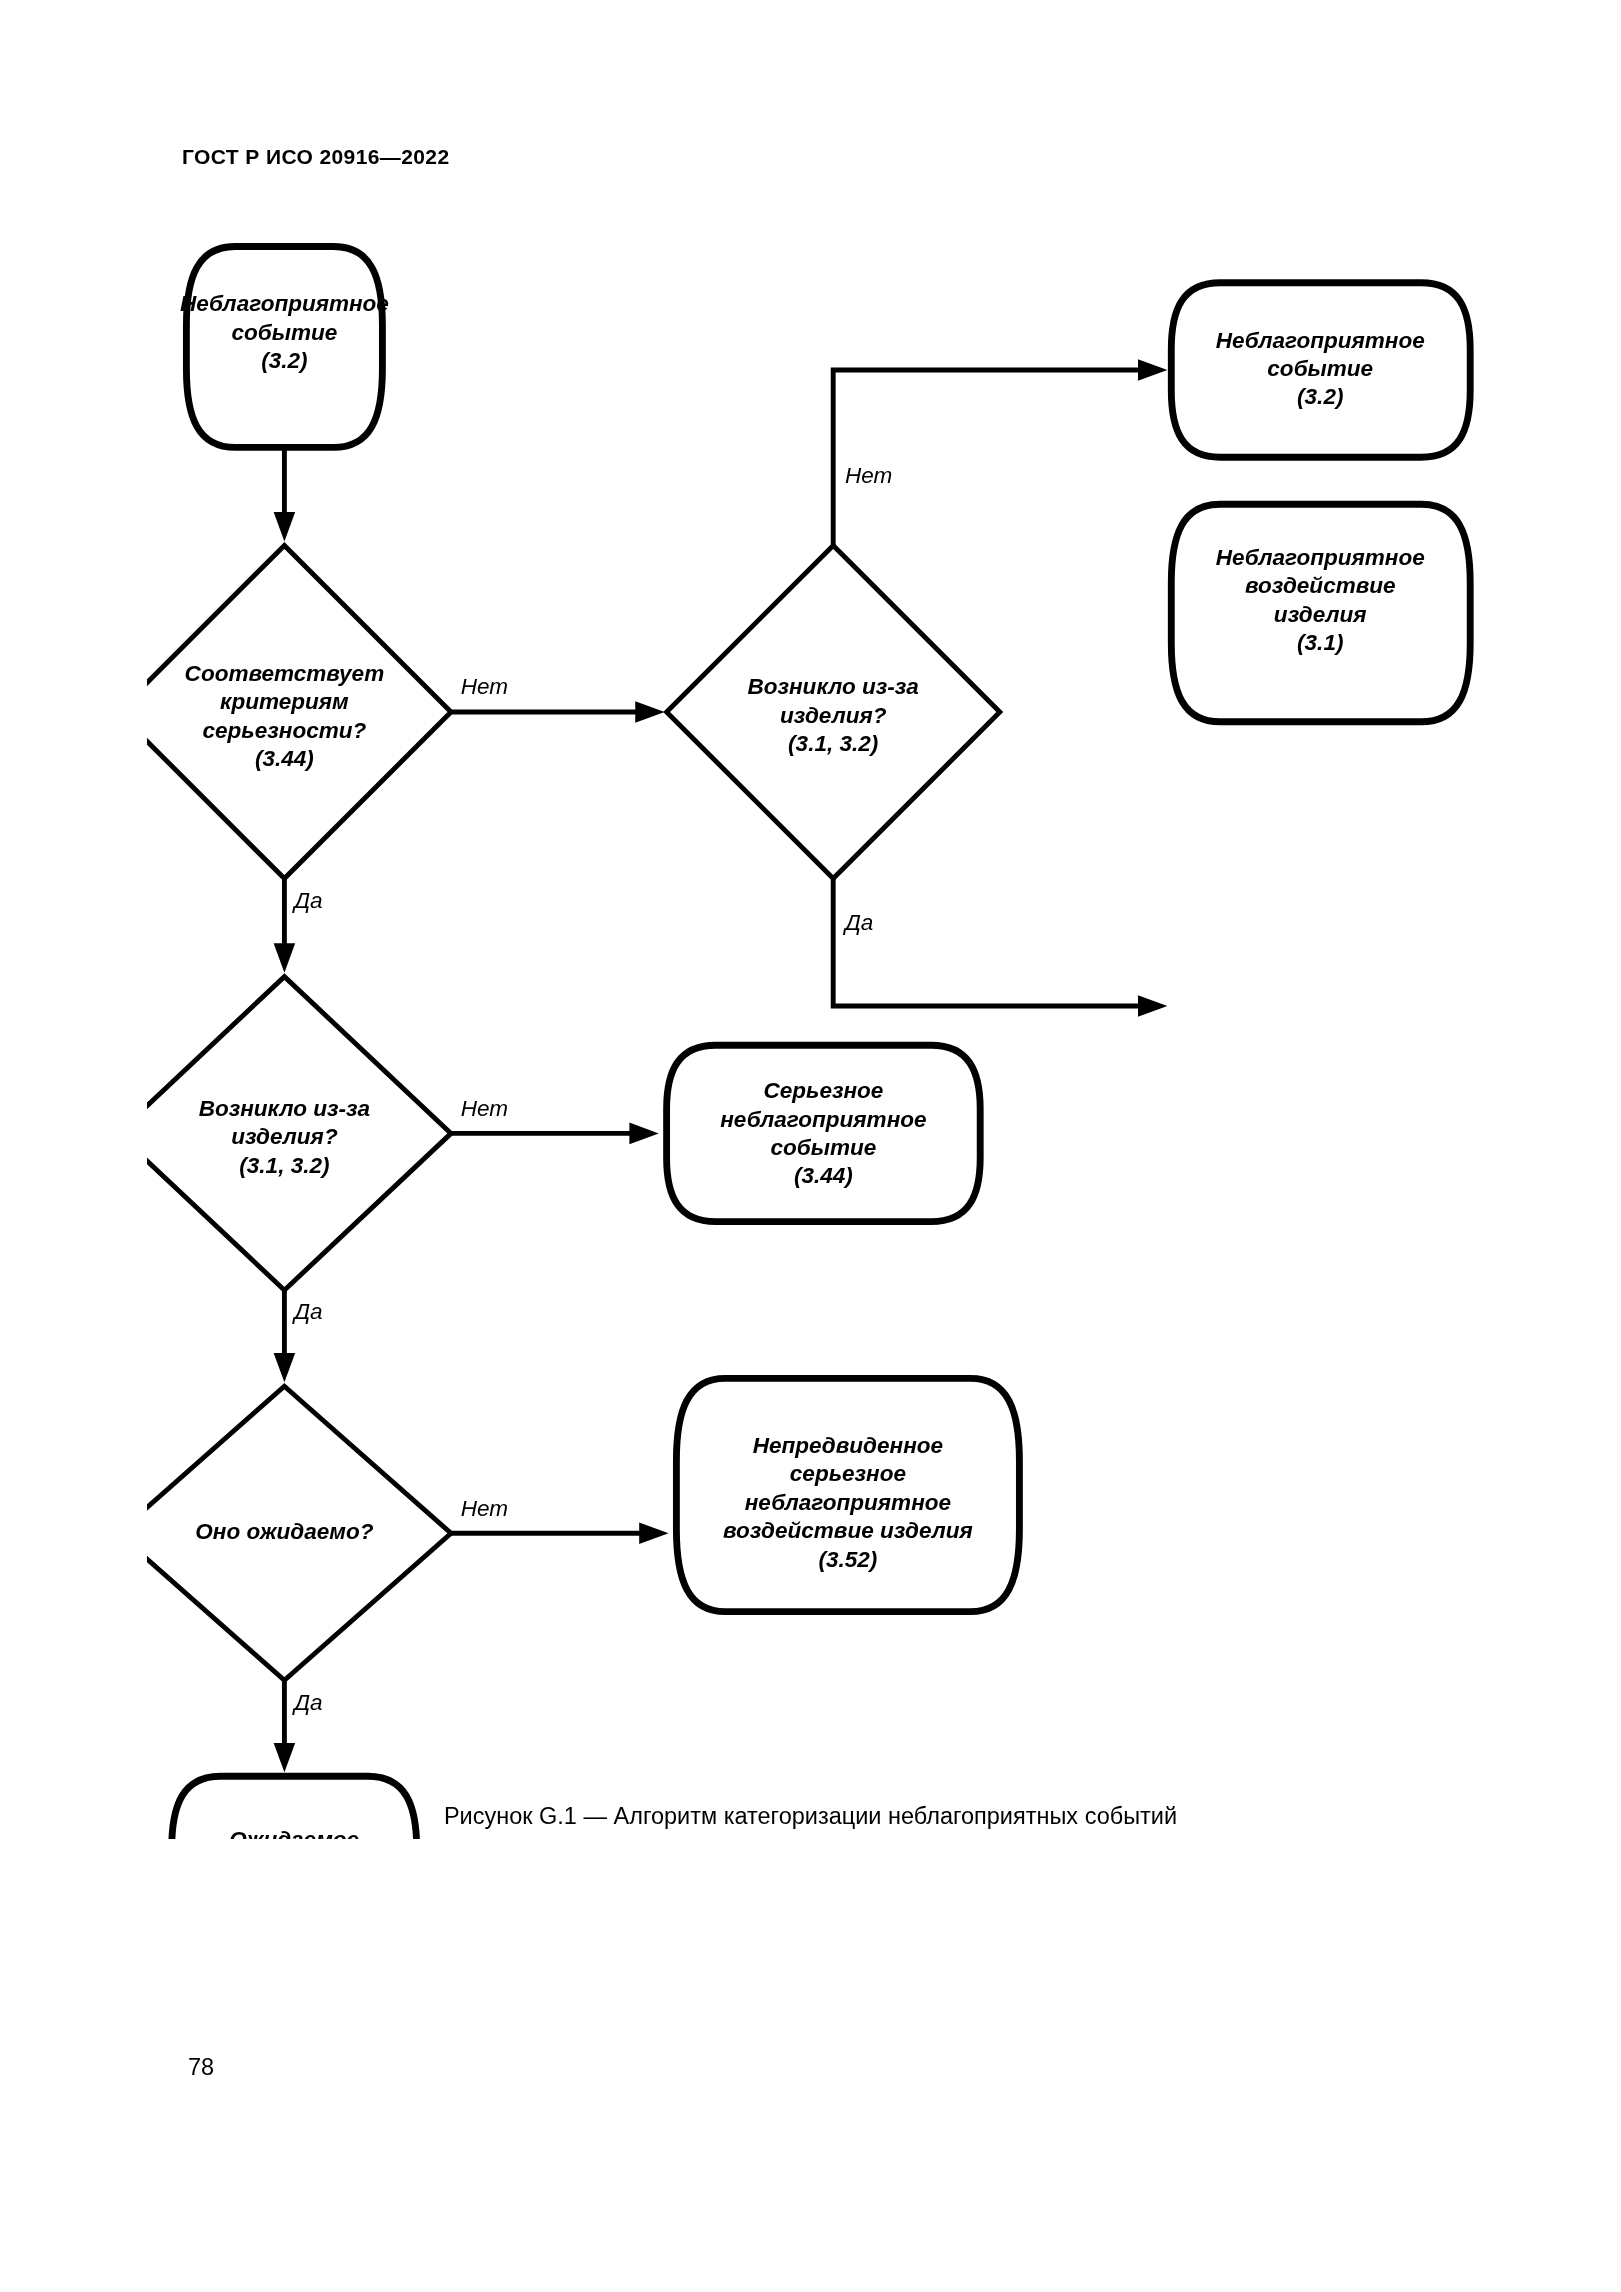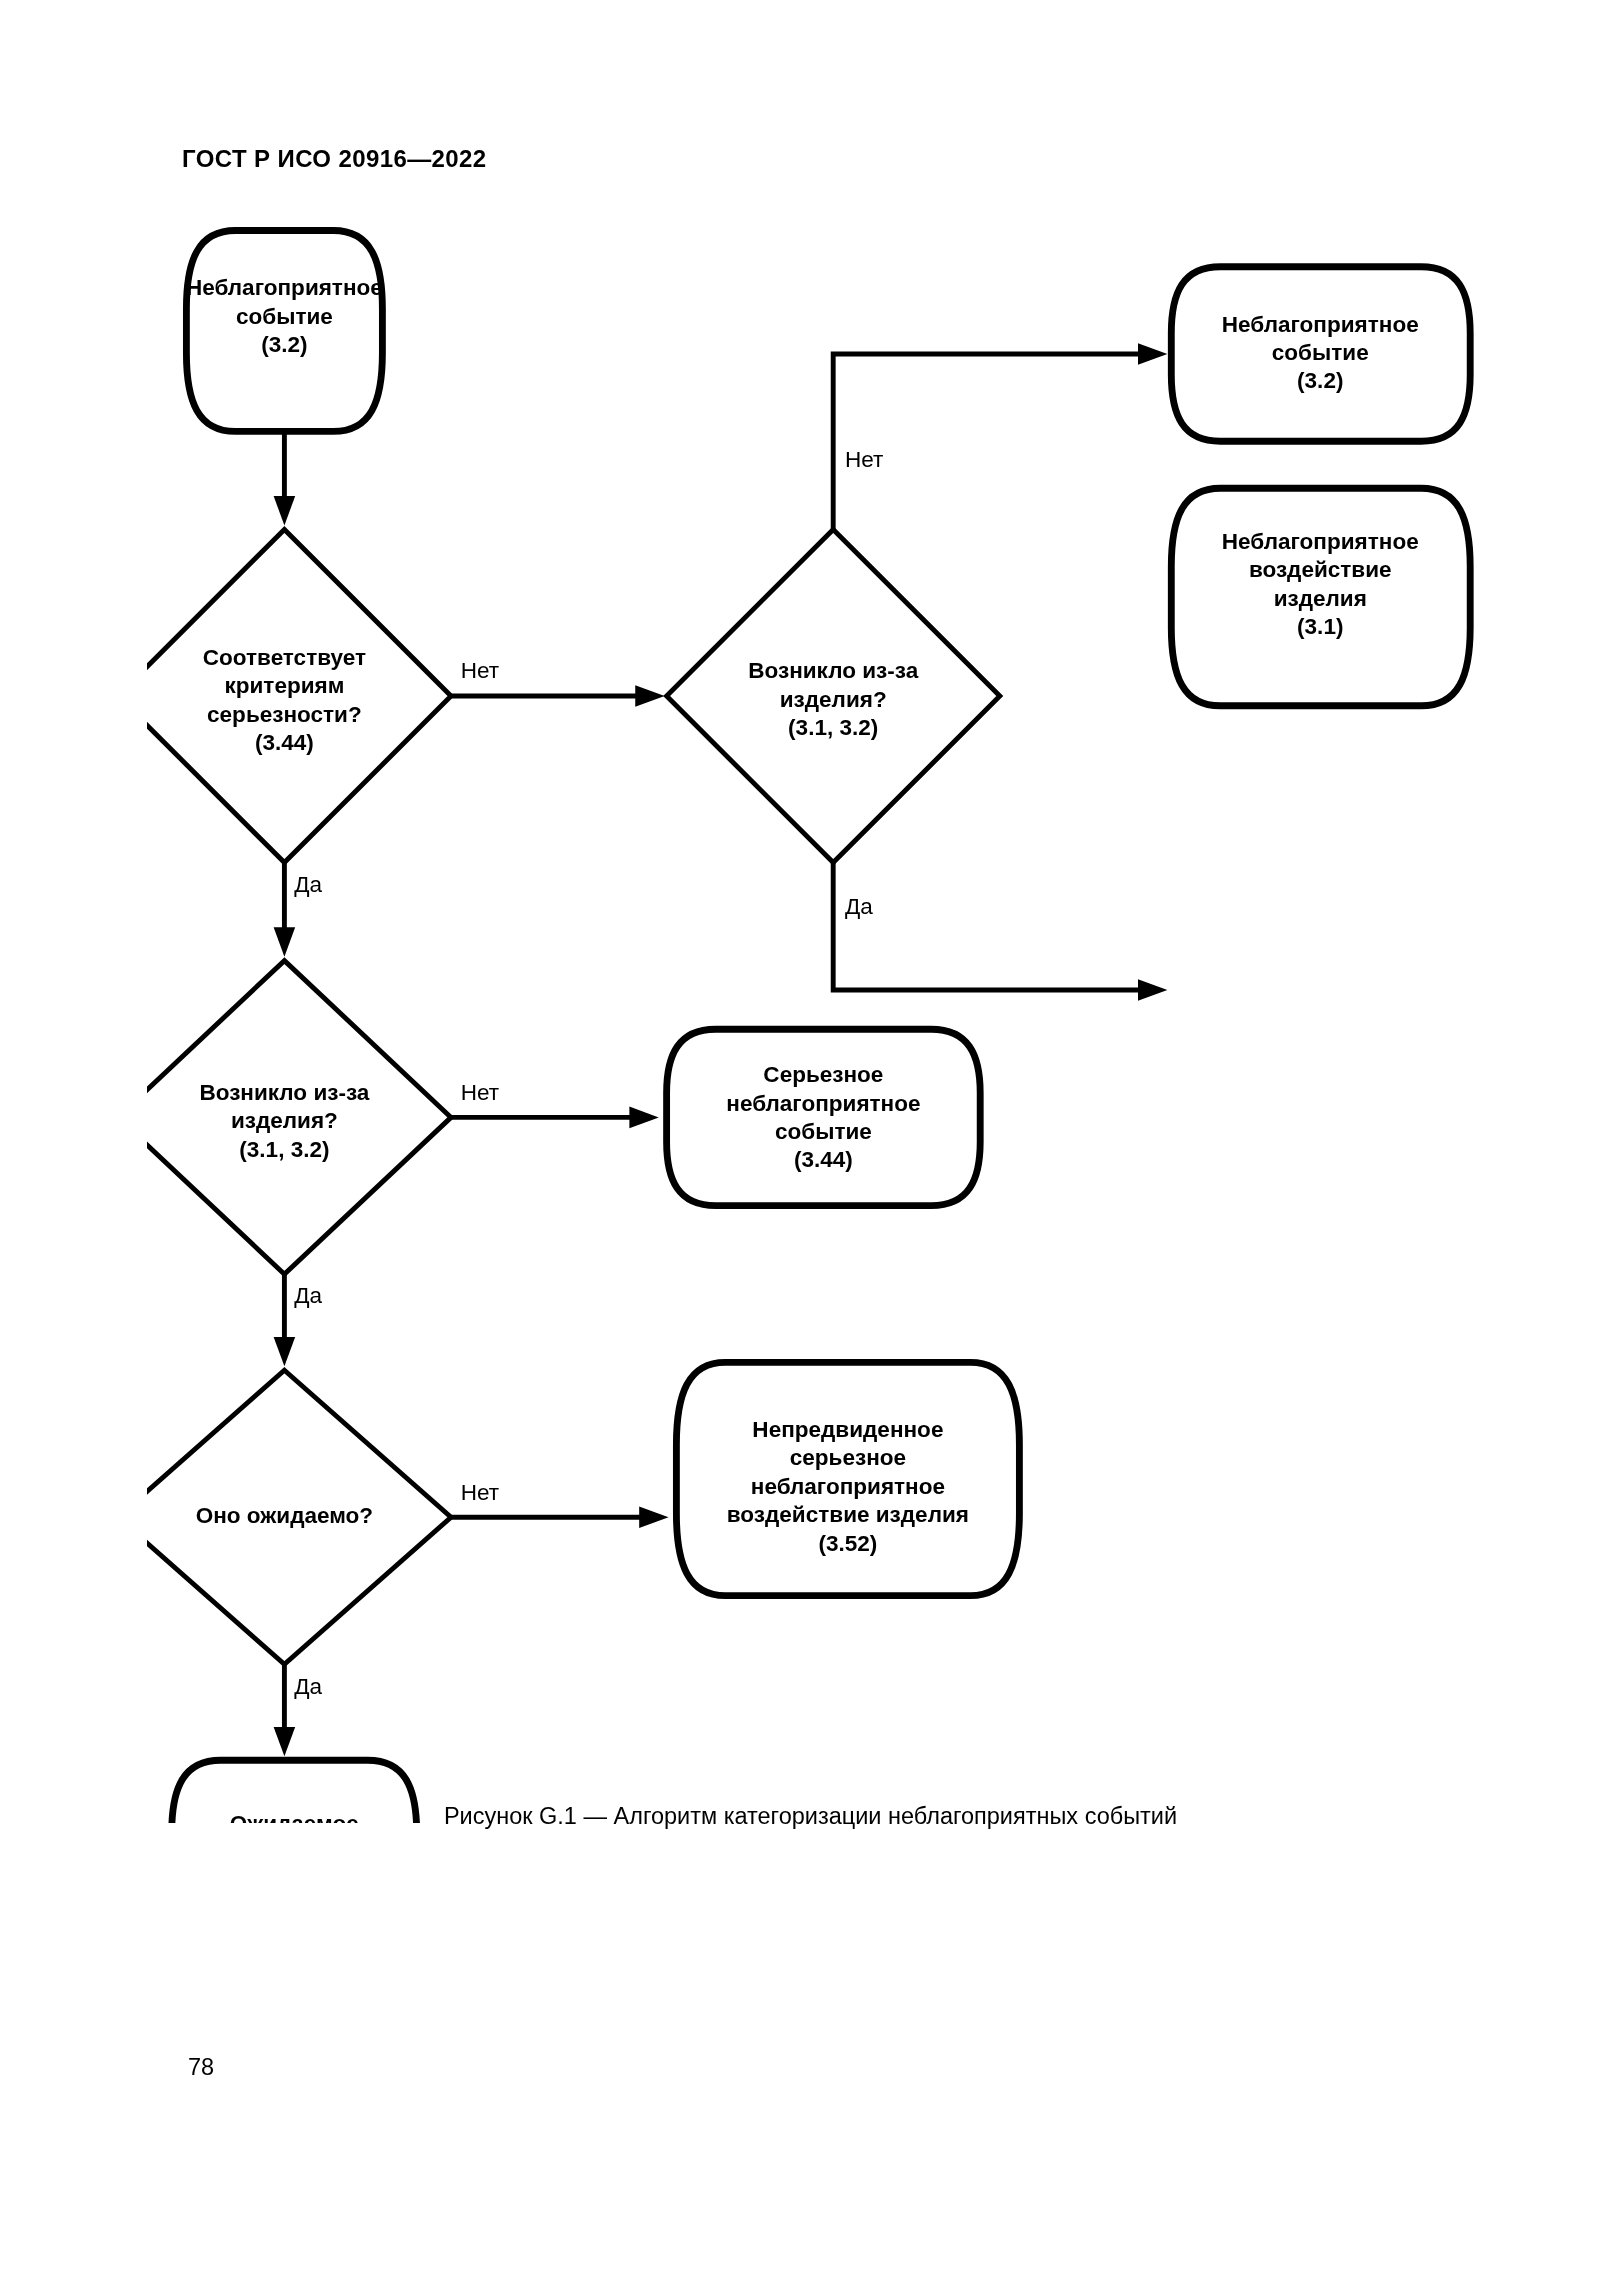--- a/index.html
+++ b/index.html
@@ -18,32 +18,33 @@
     height: 2293px;
     background: #ffffff;
     overflow: hidden;
     margin: 0 auto;
   }
   .doc-header {
     position: absolute;
     left: 182px;
     top: 145px;
     font-family: "Liberation Sans", sans-serif;
-    font-size: 24px;
+    font-size: 21px;
     font-weight: bold;
     letter-spacing: 0.4px;
     color: #000000;
     white-space: nowrap;
   }
   .figure-wrap {
     position: absolute;
     left: 147px;
-    top: 206px;
+    top: 222px;
     width: 1392px;
     height: 1617px;
+    font-style: italic;
   }
   .figure-caption {
     position: absolute;
     left: 0;
     top: 1803px;
     width: 1621px;
     text-align: center;
     font-family: "Liberation Sans", sans-serif;
     font-size: 23.5px;
     color: #000000;

